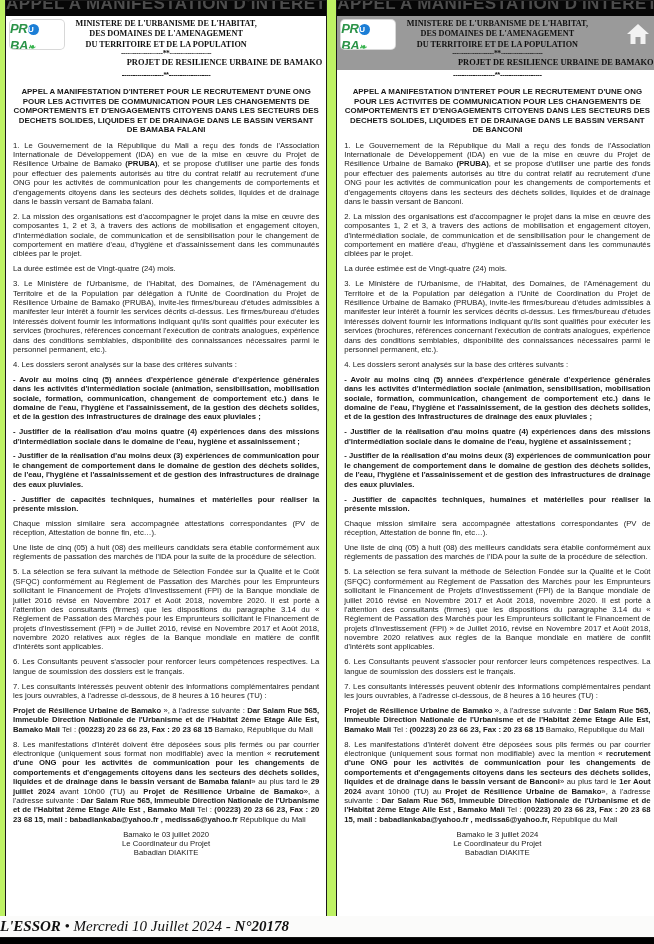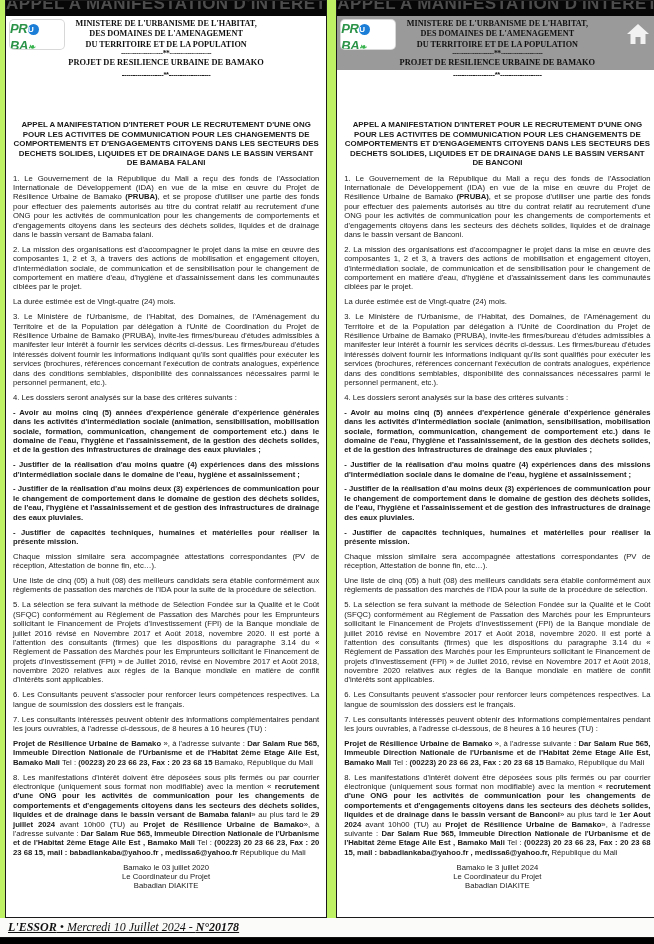--- a/index.html
+++ b/index.html
@@ -5,35 +5,35 @@
   html,body{margin:0;padding:0;}
   .page{width:654px;height:944px;background:#bef264;position:relative;overflow:hidden;font-family:"Liberation Sans",sans-serif;}
   .columns{display:flex;gap:9px;padding:0 5px;height:918px;box-sizing:border-box;}
   .column{flex:1;border:1px solid #1a1a1a;background:#fff;display:flex;flex-direction:column;position:relative;box-sizing:border-box;}
   .band{height:15px;background:#070707;overflow:hidden;text-align:center;flex:0 0 auto;}
   .band-text{display:block;font-weight:800;font-size:17px;color:#4c4c4c;margin-top:-7px;letter-spacing:.4px;white-space:nowrap;}
   .header{position:relative;padding:3px 4px 1px;flex:0 0 auto;}
   .header.gray{background:#9a9a9a;}
   .ministry{text-align:center;font-weight:700;font-size:8.2px;line-height:1.25;color:#101010;font-family:Liberation Serif, serif;}
   .sep{text-align:center;font-weight:700;font-size:7.5px;line-height:1.15;color:#101010;letter-spacing:-.3px;}
-  .project{text-align:center;font-weight:700;font-size:8.4px;line-height:1.3;color:#101010;}
+  .project{text-align:right;font-weight:700;font-size:8.4px;line-height:1.3;color:#101010;}
   .sep2{background:#fff;padding:1px 0 2px;flex:0 0 auto;}
   .logo{position:absolute;left:4px;top:4px;width:54px;height:29px;background:#fff;border-radius:4px;box-shadow:0 0 0 1px #d8d8d8;text-align:left;overflow:hidden;}
   .logo-line{font-style:italic;font-weight:800;font-size:13px;line-height:17px;color:#2b9348;letter-spacing:-.5px;}
   .lg-u{display:inline-block;width:11px;height:11px;border-radius:50%;background:#1c7ed6;color:#fff;font-size:8px;line-height:11px;font-style:normal;vertical-align:1px;margin:0 1px;letter-spacing:0;}
   .lg-leaf{color:#37b24d;font-size:9px;}
   .home-btn{position:absolute;right:8px;top:7px;width:24px;height:22px;cursor:pointer;}
-  .body{flex:1;padding:4px 7px 6px;font-size:7.7px;line-height:1.22;text-align:justify;color:#1a1a1a;overflow:hidden;margin-top:33px;}
+  .body{flex:1;padding:4px 7px 6px;font-size:7.7px;line-height:1.22;text-align:justify;color:#1a1a1a;overflow:hidden;}
   .para{margin-top:5.5px;}
   .para:first-child{margin-top:1px;}
   .center{text-align:center;white-space:pre-line;}
   .b{font-weight:700;}
   .title-para{font-size:7.9px;}
   footer{position:absolute;left:0;right:0;bottom:0;background:#fbfbfa;}
-  .footer-text{font-family:"Liberation Serif",serif;font-style:italic;font-size:12px;color:#111;padding:2px 0 2px 8px;border-bottom:1.5px solid #111;text-decoration:underline;}
+  .footer-text{font-family:"Liberation Serif",serif;font-style:italic;font-size:15px;color:#111;padding:2px 0 2px 0;border-bottom:1.5px solid #111;}
   .f-paper{font-weight:700;}
   .f-date{font-weight:400;}
   .f-num{font-weight:700;}
   .black-bar{height:6px;background:#000;}
 </style>
 </head>
 <body>
 
 <div class="page">
   <div class="columns">

